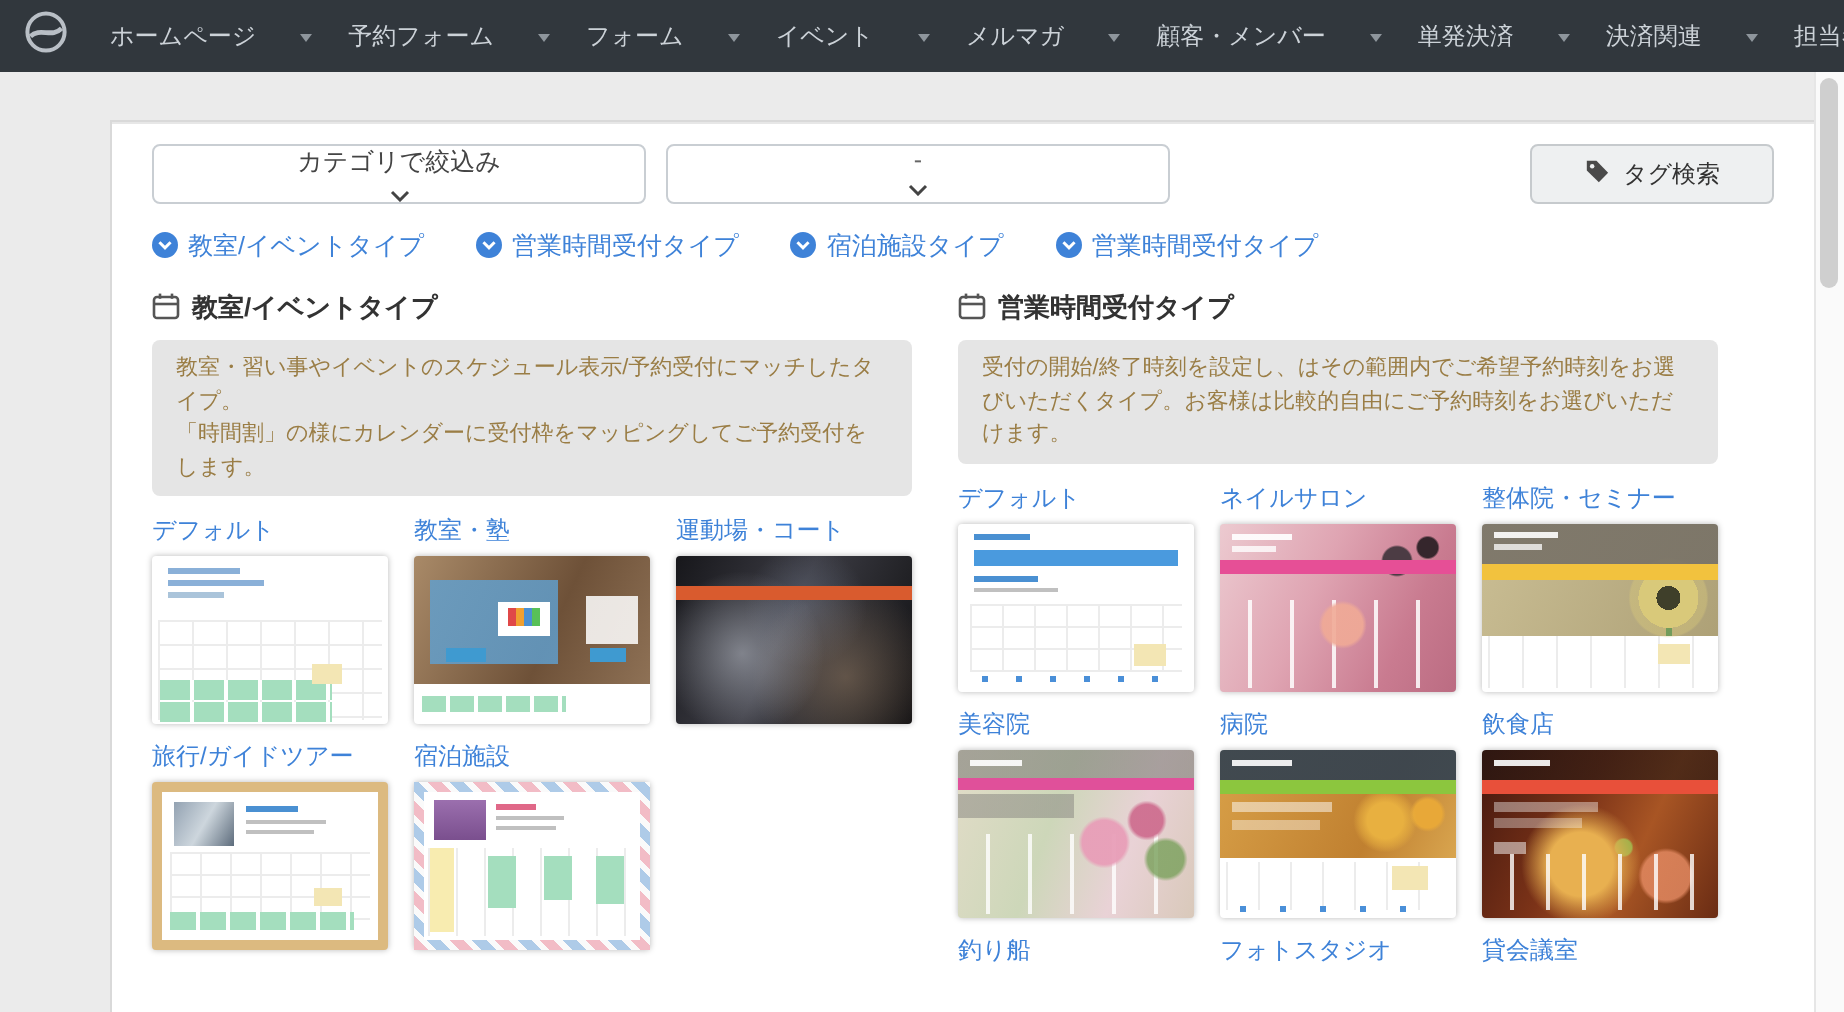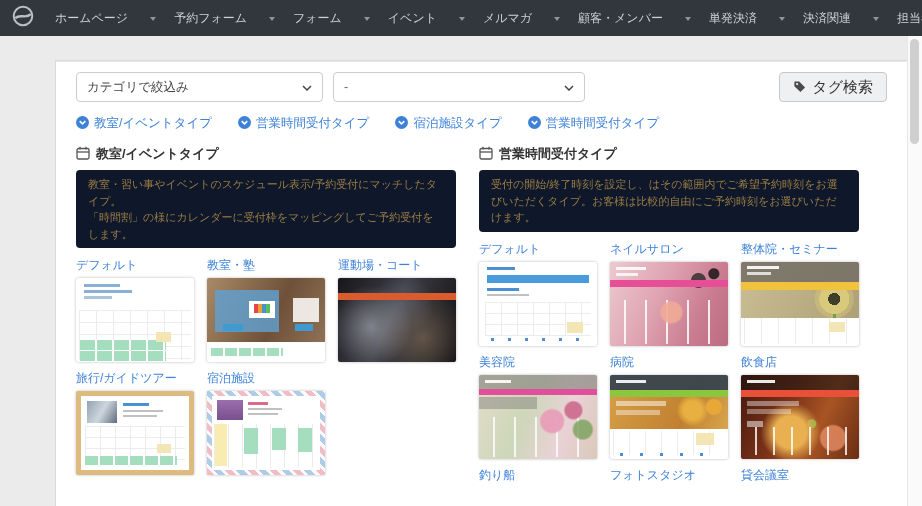--- a/index.html
+++ b/index.html
@@ -15,32 +15,32 @@
   
   .scrollbar{position:fixed;right:0;top:36px;width:14px;height:470px;background:#fafafa;border-left:1px solid #e6e6e6;}
   .scroll-thumb{position:absolute;top:3px;left:2px;width:9px;height:105px;border-radius:5px;background:#cfcfcf;}
 
   
   .card{margin:24px 0 0 55px;width:851px;background:#fff;border:1px solid #d9d9d9;height:900px;}
   .card-title{padding:11px 20px 9px;font-size:15px;font-weight:bold;color:#333;}
   .divider{border-top:1px solid #e7e7e7;}
 
   .filter-row{display:flex;align-items:center;padding:10px 20px 0;}
-  .select{height:28px;border:1px solid #c9ced3;border-radius:4px;background:#fff;display:flex;align-items:center;justify-content:space-between;padding:0 10px;font-size:12.5px;color:#444;cursor:pointer;}
+  .select{height:28px;border:1px solid #c9ced3;border-radius:4px;background:#fff;display:flex;align-items:center;justify-content:space-between;padding:0 10px;font-size:12.5px;color:#444;cursor:pointer;flex-direction:column;}
   .select-1{width:225px;margin-right:10px;}
   .select-2{width:230px;color:#666;}
-  .tag-btn{margin-left:auto;height:28px;display:flex;align-items:center;gap:6px;padding:0 13px;background:#eef0f1;border:1px solid #c6cacd;border-radius:4px;font-size:15px;color:#333;cursor:pointer;}
+  .tag-btn{margin-left:auto;height:28px;display:flex;align-items:center;gap:6px;padding:0 26px;background:#eef0f1;border:1px solid #c6cacd;border-radius:4px;font-size:12px;color:#333;cursor:pointer;}
 
   .anchors{display:flex;gap:26px;padding:13px 20px 0;font-size:12.5px;}
   .anchor{display:flex;align-items:center;gap:5px;color:#3e82d8;cursor:pointer;text-decoration:none;}
 
   .sections{display:flex;gap:23px;padding:13px 20px 0;}
   .section-col{width:380px;}
   .sec-head{display:flex;align-items:center;gap:6px;font-size:13px;font-weight:bold;color:#333;}
-  .note{margin-top:7px;background:#0f172a;border-radius:4px;padding:6px 12px;font-size:11px;line-height:1.5;color:#9a7d45;white-space:pre-line;}
+  .note{margin-top:7px;background:#e5e5e5;border-radius:4px;padding:6px 12px;font-size:11px;line-height:1.5;color:#9a7d45;white-space:pre-line;}
   .tpl-grid{margin-top:9px;display:grid;grid-template-columns:repeat(3,118px);column-gap:13px;row-gap:8px;}
   .tpl-label{font-size:12px;color:#3e82d8;margin-bottom:4px;white-space:nowrap;overflow:hidden;cursor:pointer;}
   .thumb{width:118px;height:84px;border-radius:2px;box-shadow:0 0 3px rgba(0,0,0,.28);background-color:#fff;background-repeat:no-repeat;cursor:pointer;}
 
   
   .t-l1{background-image:
     linear-gradient(#8ab0d8,#8ab0d8),linear-gradient(#8ab0d8,#8ab0d8),linear-gradient(#aac4da,#aac4da),
     linear-gradient(#f3e6b4,#f3e6b4),
     repeating-linear-gradient(90deg,#a4debe 0 15px,#fff 15px 17px),
     repeating-linear-gradient(90deg,#a4debe 0 15px,#fff 15px 17px),

